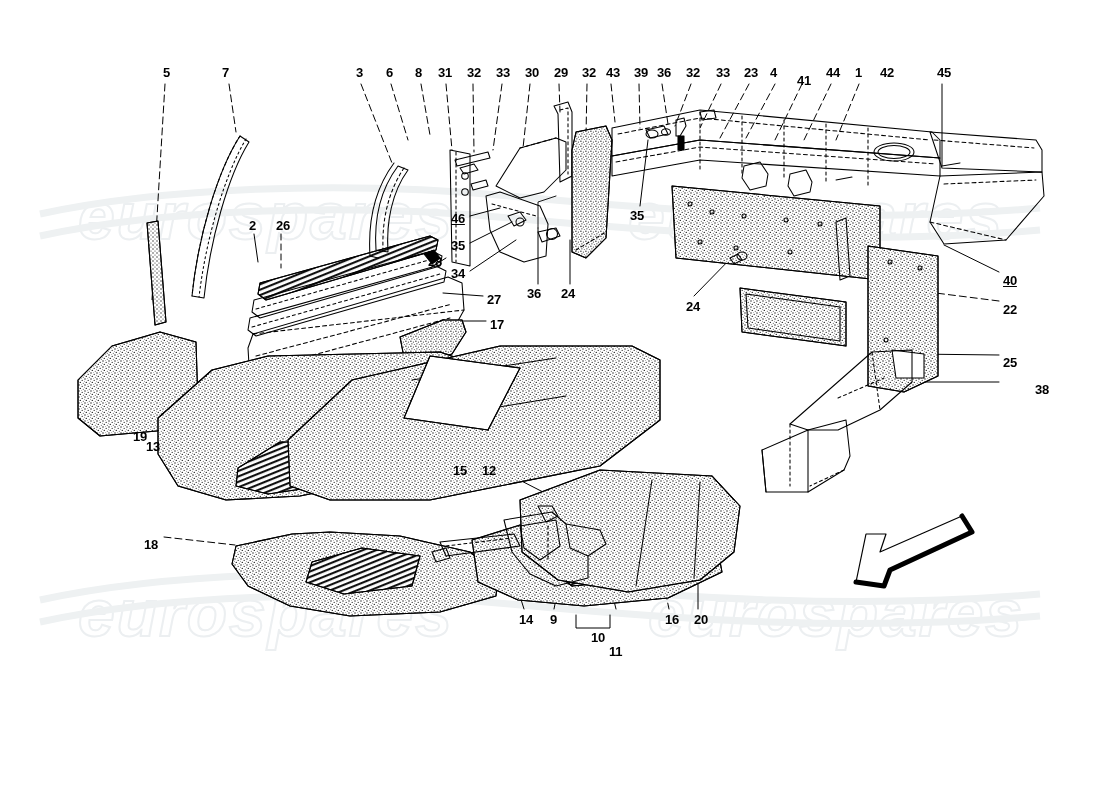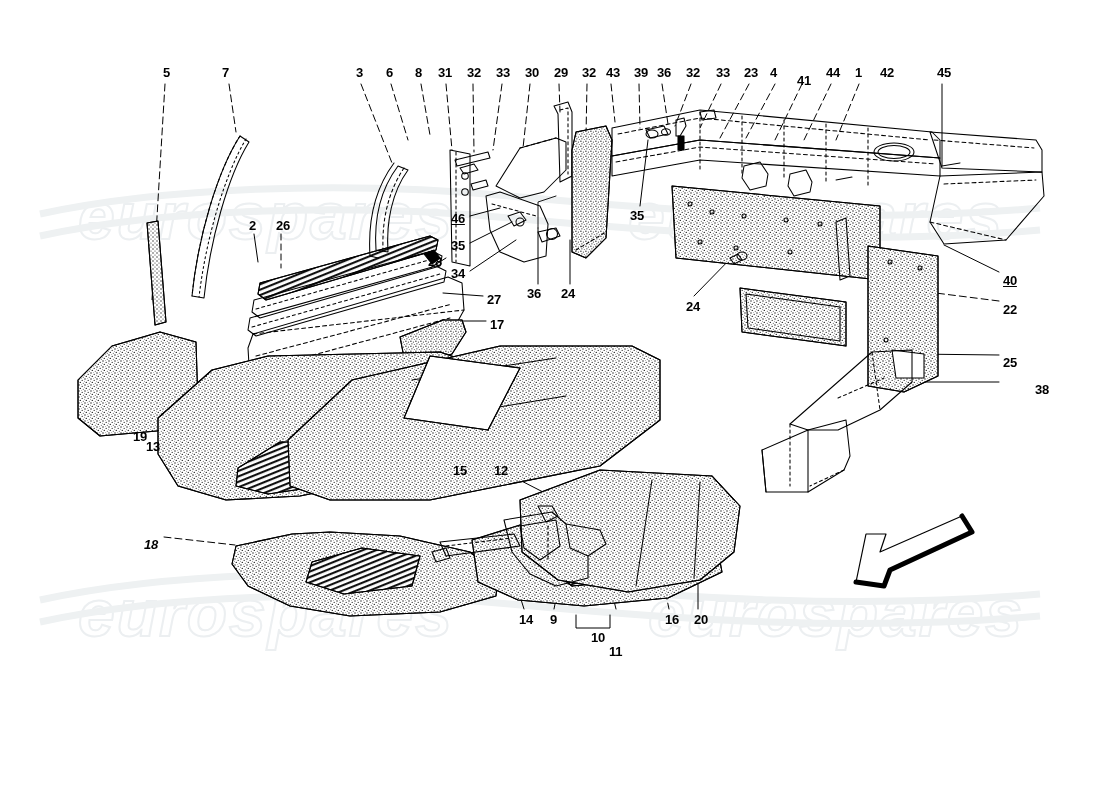--- a/index.html
+++ b/index.html
@@ -391,23 +391,23 @@
   <div class="callout" style="left:487px;top:293px;">27</div>
   <div class="callout" style="left:490px;top:318px;">17</div>
 
   <div class="callout" style="left:1003px;top:274px;text-decoration:underline;">40</div>
   <div class="callout" style="left:1003px;top:303px;">22</div>
   <div class="callout" style="left:1003px;top:356px;">25</div>
   <div class="callout" style="left:1003px;top:383px;margin-left:32px;">38</div>
 
   <div class="callout" style="left:133px;top:430px;">19</div>
   <div class="callout" style="left:146px;top:440px;">13</div>
-  <div class="callout" style="left:144px;top:538px;font-style:italic;">18</div>
+  <div class="callout" style="left:144px;top:538px;">18</div>
   <div class="callout" style="left:453px;top:464px;">15</div>
-  <div class="callout" style="left:494px;top:464px;">12</div>
+  <div class="callout" style="left:482px;top:464px;">12</div>
   <div class="callout" style="left:519px;top:613px;">14</div>
   <div class="callout" style="left:550px;top:613px;">9</div>
   <div class="callout" style="left:609px;top:613px;margin-top:32px;">11</div>
   <div class="callout" style="left:591px;top:631px;">10</div>
   <div class="callout" style="left:665px;top:613px;">16</div>
   <div class="callout" style="left:694px;top:613px;text-align:right;">20</div>
 
 </div>
 
 </body></html>

